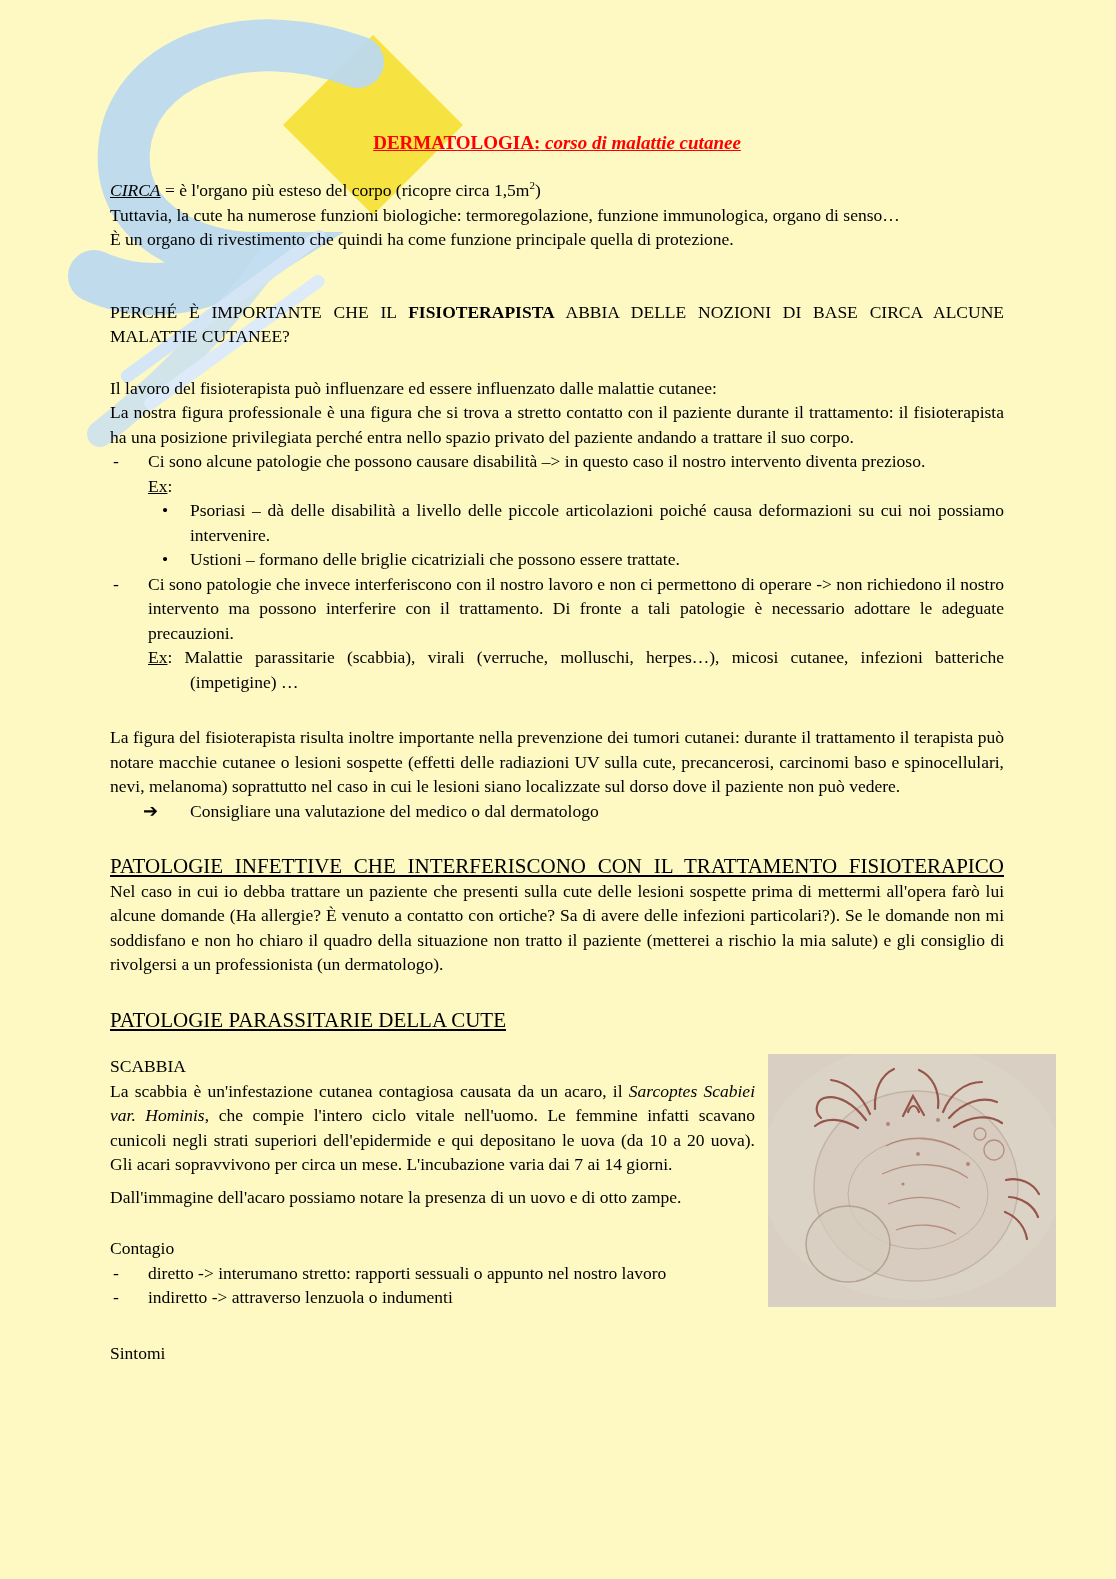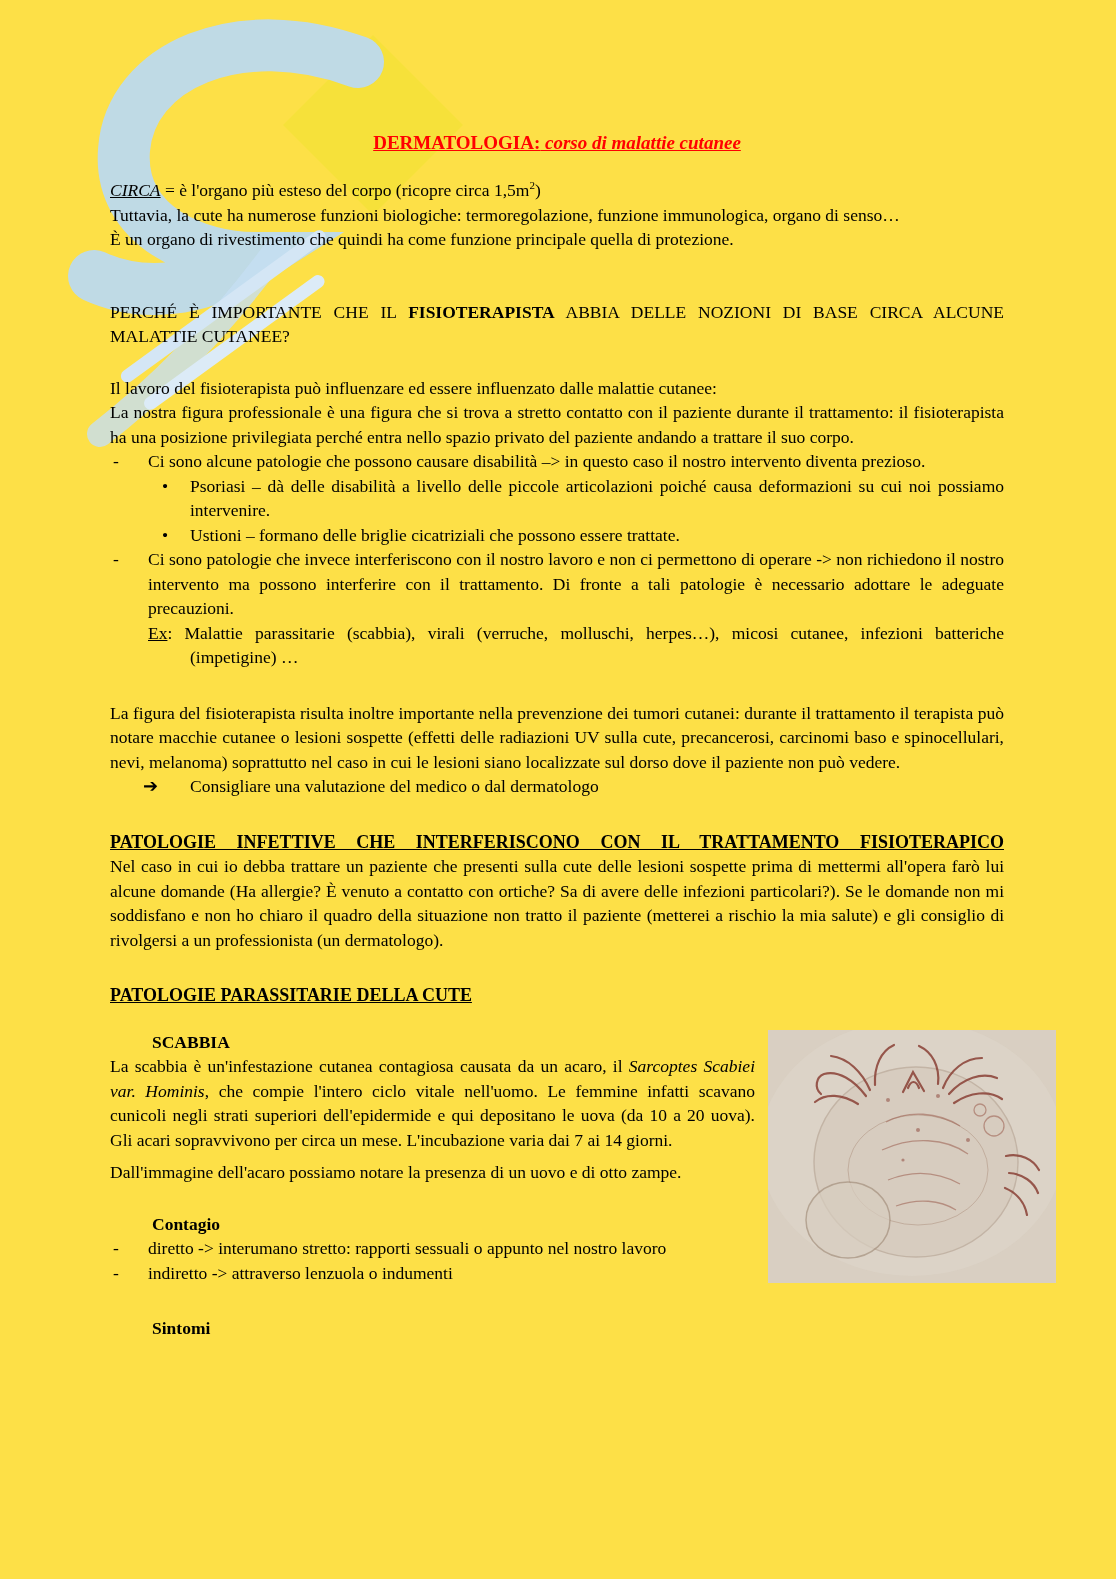--- a/index.html
+++ b/index.html
@@ -3,21 +3,21 @@
 <meta charset="utf-8">
 <style>
   * { margin:0; padding:0; box-sizing:border-box; }
   html,body { background:#ffffff; }
   body { font-family:"Liberation Serif", serif; color:#000; }
 
   .page {
     position:relative;
     width:1116px; min-height:1579px;
     margin:0 auto;
-    background:#fde047;
+    background:#fef9c3;
     padding:130px 112px 40px 110px;
     overflow:hidden;
   }
 
   .watermark {
     position:absolute; left:28px; top:0;
     width:460px; height:470px;
     z-index:0; pointer-events:none;
   }
   .content { position:relative; z-index:1; }
@@ -54,26 +54,26 @@
 
   .bullet-item { position:relative; padding-left:80px; }
   .bullet-item > .bmarker { position:absolute; left:52px; top:0; }
 
   .ex2 { padding-left:80px; text-indent:-42px; }
 
   .arrow-item { position:relative; padding-left:80px; }
   .arrow-item > .amarker { position:absolute; left:33px; top:0; font-size:18px; }
 
   .sec-heading {
-    font-size:18px; line-height:24.5px;
-    font-weight:bold; text-decoration:underline;
+    font-size:21px; line-height:24.5px;
+    font-weight:normal; text-decoration:underline;
   }
   .stretch { text-align:justify; text-align-last:justify; }
 
-  .sub-heading { font-size:17.5px; line-height:24.5px; font-weight:bold;margin-left:42px; }
+  .sub-heading { font-size:17.5px; line-height:24.5px; font-weight:normal; }
 
   .scabbia-section { margin-top:22px; }
   .mite-figure {
     float:right;
     width:288px; height:253px;
     margin-left:13px; margin-right:-52px; margin-bottom:8px;
     display:block;
   }
   .after-float { clear:none; }
 </style>
@@ -105,20 +105,23 @@
     <div class="just q-heading">
       <span>PERCHÉ È IMPORTANTE CHE IL </span><span class="b">FISIOTERAPISTA</span><span> ABBIA DELLE NOZIONI DI BASE CIRCA ALCUNE MALATTIE CUTANEE?</span>
     </div>
     <div class="just sp-top-md">Il lavoro del fisioterapista può influenzare ed essere influenzato dalle malattie cutanee:</div>
 
     <div class="just">La nostra figura professionale è una figura che si trova a stretto contatto con il paziente durante il trattamento: il fisioterapista ha una posizione privilegiata perché entra nello spazio privato del paziente andando a trattare il suo corpo.</div>
 
     <div class="dash-item">
       <span class="marker">-</span>
       <span>Ci sono alcune patologie che possono causare disabilità –&gt; in questo caso il nostro intervento diventa prezioso.</span>
+    </div>
+    <div class="ex-line">
+      <span class="u">Ex</span><span>:</span>
     </div>
     <div class="bullet-item">
       <span class="bmarker">•</span>
       <span>Psoriasi – dà delle disabilità a livello delle piccole articolazioni poiché causa deformazioni su cui noi possiamo intervenire.</span>
     </div>
     <div class="bullet-item">
       <span class="bmarker">•</span>
       <span>Ustioni – formano delle briglie cicatriziali che possono essere trattate.</span>
     </div>
     <div class="dash-item">

